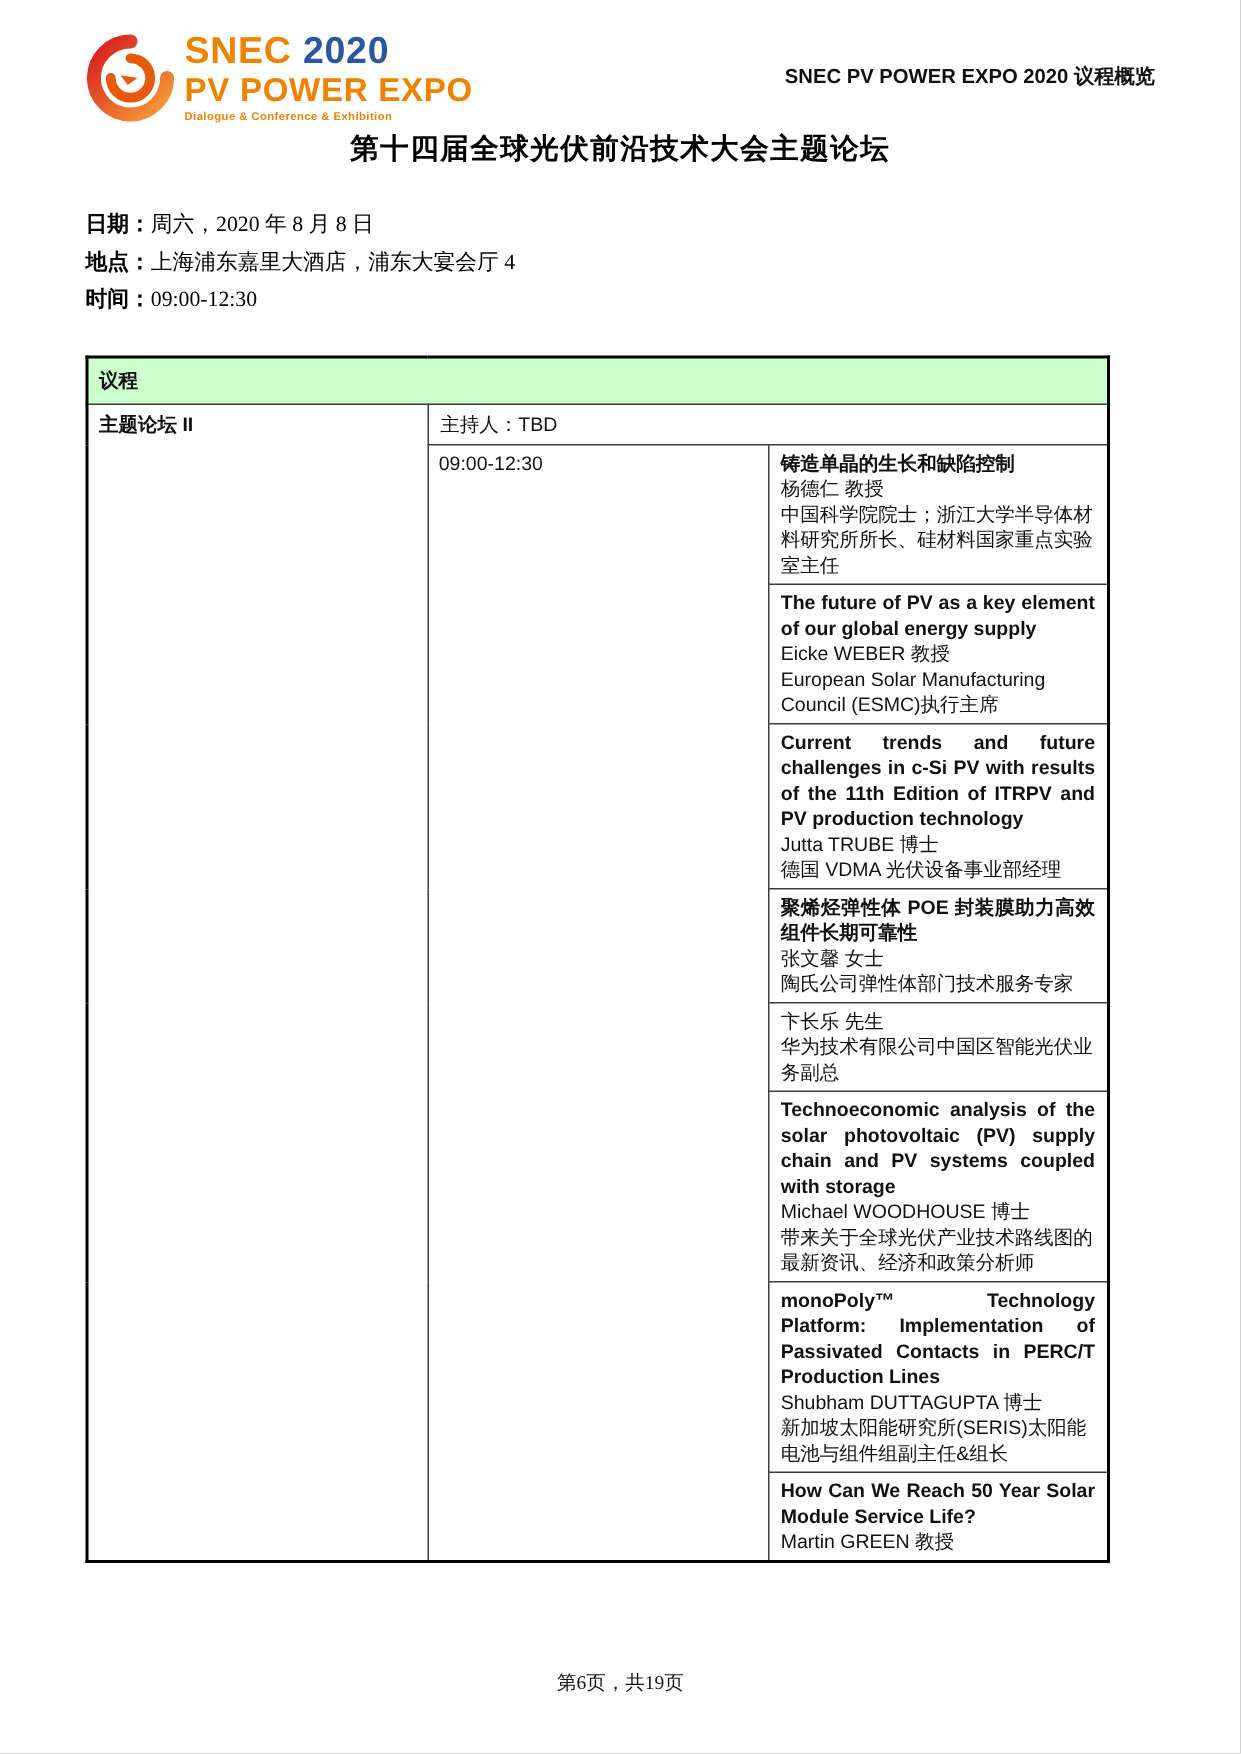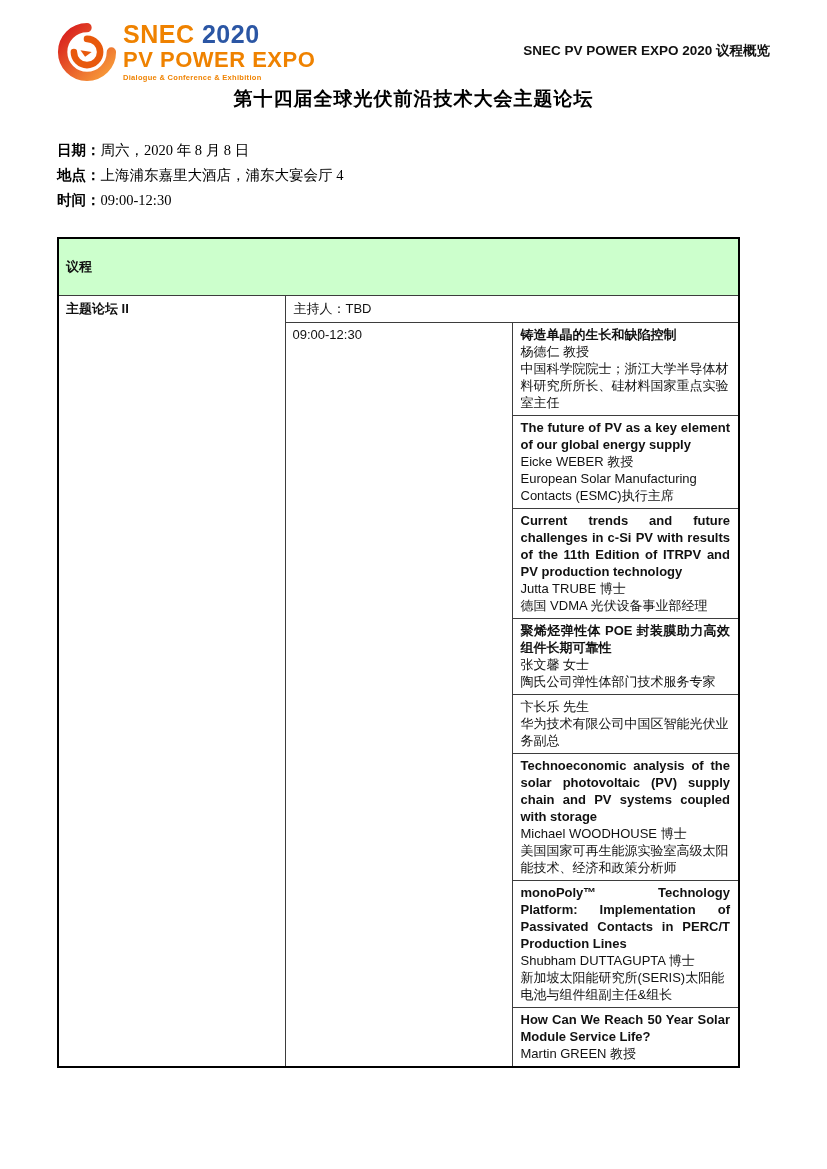--- a/index.html
+++ b/index.html
@@ -27,21 +27,21 @@
   .info { margin-top:26px; font-family:"Liberation Serif","DejaVu Serif",serif; font-size:14.5px; }
   .info-row { line-height:25px; }
   .info-label { font-weight:bold; }
   .intro { margin-top:28px; font-family:"Liberation Serif","DejaVu Serif",serif;
            font-size:14.5px; line-height:26px; text-align:justify; color:#111; width:713px; }
 
   
   table.agenda { border-collapse:collapse; width:683px; margin-top:24px; table-layout:fixed; }
   table.agenda { border:2px solid #000; }
   table.agenda td { border:1px solid #3d3d3d; vertical-align:top; font-size:13px; color:#111; }
-  td.c-agenda { background:var(--green_header); font-weight:bold; font-size:14px; padding:19px 7px; }
+  td.c-agenda { background:var(--green_header); font-weight:bold; font-size:14px; padding:6px 7px; }
   td.c-forum { width:105px; font-weight:bold; padding:4px 7px; }
   td.c-moderator { padding:4px 8px;margin-top:48px; }
   td.c-time { width:96px; padding:4px 7px; }
   td.c-session { padding:3px 8px 4px 8px; }
   .s-title { font-weight:bold; line-height:17px; text-align:justify; }
   .s-line { line-height:17px; }
   .s-line:empty, .s-title:empty { display:none; }
 
   
   .footer { position:absolute; left:0; right:0; bottom:38px; text-align:center;
@@ -106,21 +106,21 @@
         <td class="c-session">
           <div class="s-title">铸造单晶的生长和缺陷控制</div>
           <div class="s-line">杨德仁 教授</div>
           <div class="s-line">中国科学院院士；浙江大学半导体材料研究所所长、硅材料国家重点实验室主任</div>
         </td>
       </tr>
       <tr>
         <td class="c-session">
           <div class="s-title">The future of PV as a key element of our global energy supply</div>
           <div class="s-line">Eicke WEBER 教授</div>
-          <div class="s-line">European Solar Manufacturing Contacts (ESMC)执行主席</div>
+          <div class="s-line">European Solar Manufacturing Council (ESMC)执行主席</div>
         </td>
       </tr>
       <tr>
         <td class="c-session">
           <div class="s-title">Current trends and future challenges in c-Si PV with results of the 11th Edition of ITRPV and PV production technology</div>
           <div class="s-line">Jutta TRUBE 博士</div>
           <div class="s-line">德国 VDMA 光伏设备事业部经理</div>
         </td>
       </tr>
       <tr>
@@ -134,35 +134,36 @@
         <td class="c-session">
 
           <div class="s-line">卞长乐 先生</div>
           <div class="s-line">华为技术有限公司中国区智能光伏业务副总</div>
         </td>
       </tr>
       <tr>
         <td class="c-session">
           <div class="s-title">Technoeconomic analysis of the solar photovoltaic (PV) supply chain and PV systems coupled with storage</div>
           <div class="s-line">Michael WOODHOUSE 博士</div>
-          <div class="s-line">美国国家可再生能源实验室高级太阳能技术、经济和政策分析师</div>
+          <div class="s-line">带来关于全球光伏产业技术路线图的最新资讯、经济和政策分析师</div>
         </td>
       </tr>
       <tr>
         <td class="c-session">
           <div class="s-title">monoPoly™ Technology Platform: Implementation of Passivated Contacts in PERC/T Production Lines</div>
           <div class="s-line">Shubham DUTTAGUPTA 博士</div>
           <div class="s-line">新加坡太阳能研究所(SERIS)太阳能电池与组件组副主任&amp;组长</div>
         </td>
       </tr>
       <tr>
         <td class="c-session">
           <div class="s-title">How Can We Reach 50 Year Solar Module Service Life?</div>
           <div class="s-line">Martin GREEN 教授</div>
 
         </td>
       </tr>
 
     </tbody>
   </table>
 
+  <div class="footer">第6页，共19页</div>
 
 </div>
 
 </body></html>

